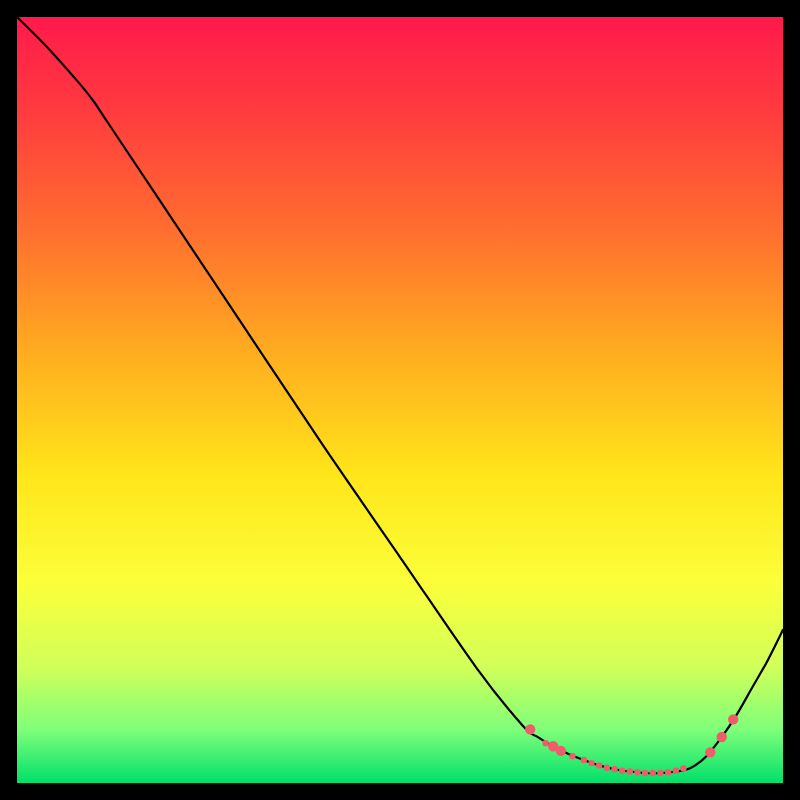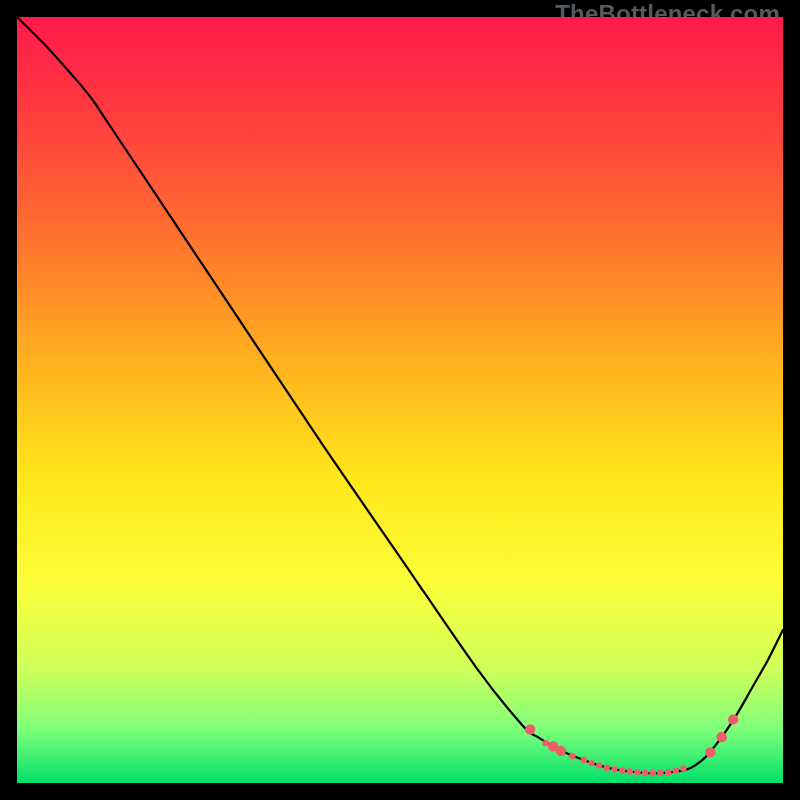--- a/index.html
+++ b/index.html
@@ -33,21 +33,20 @@
     font-weight: 600;
     letter-spacing: 0.2px;
     user-select: none;
   }
   svg { display: block; }
 </style>
 </head>
 <body>
 
 <div class="frame">
-  <div class="watermark">TheBottleneck.com</div>
   <div class="plot">
     <svg id="chart-svg" width="766" height="766" viewBox="0 0 766 766">
       <defs>
         <linearGradient id="bg-grad" x1="0" y1="0" x2="0" y2="1">
             <stop offset="0.0%" stop-color="#ff1a4b"></stop>
             <stop offset="12.0%" stop-color="#ff3a3f"></stop>
             <stop offset="28.0%" stop-color="#ff6f2f"></stop>
             <stop offset="45.0%" stop-color="#ffb11f"></stop>
             <stop offset="60.0%" stop-color="#ffe61a"></stop>
             <stop offset="74.0%" stop-color="#fbff3a"></stop>

